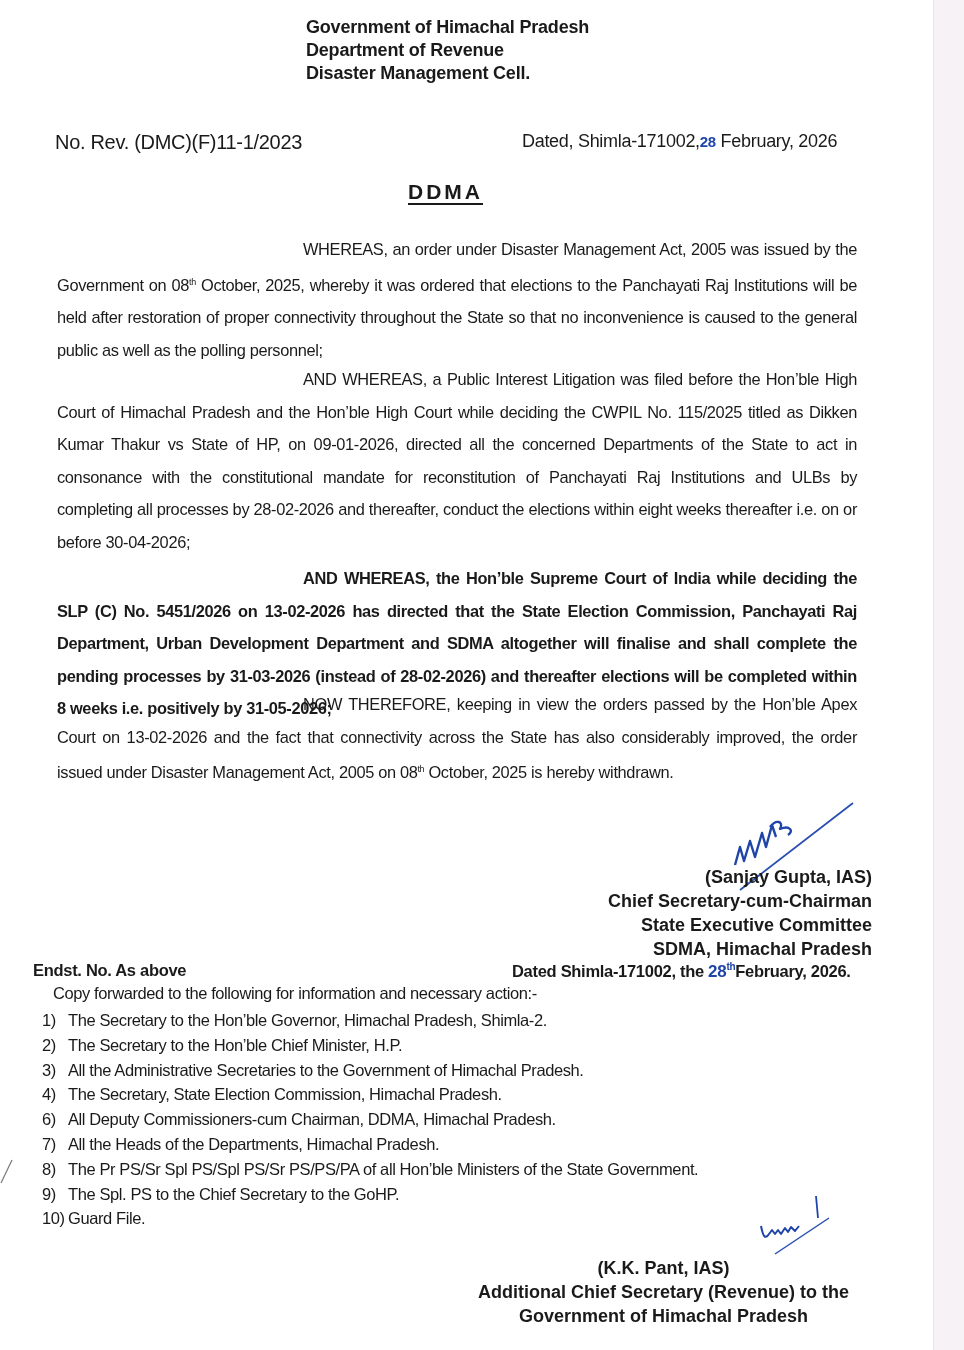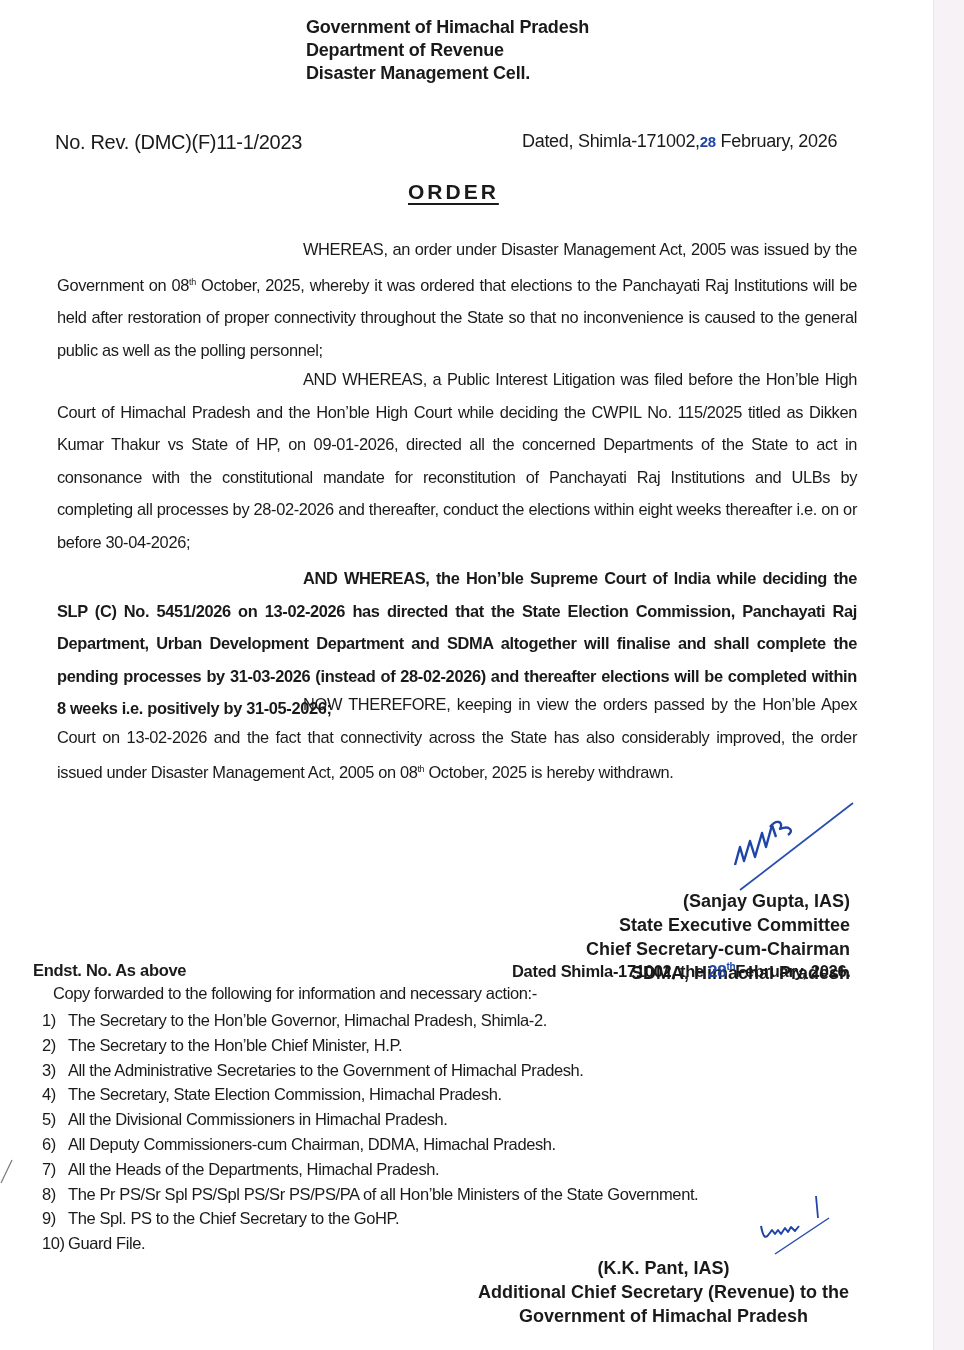--- a/index.html
+++ b/index.html
@@ -20,21 +20,21 @@
   .ink { color: #1f45a8; font-weight: bold; font-size: 15px; }
   .ink-h { color: #1f45a8; font-size: 17px; }
   sup.th { font-size: 9px; vertical-align: 6px; }
   .order-title { position: absolute; left: 408px; top: 180px; font-weight: bold; font-size: 21px; letter-spacing: 3px; text-decoration: underline; text-underline-offset: 4px; }
   .body { position: absolute; left: 57px; width: 800px; font-size: 16.4px; line-height: 32.5px; text-align: justify; letter-spacing: -0.35px; }
   .body p { margin: 0; text-indent: 246px; }
   .p1 { top: 233px; }
   .p2 { top: 363px; }
   .p3 { top: 562px; font-weight: bold; }
   .p4 { top: 688px; }
-  .sign1 { position: absolute; right: 114px; top: 865px; text-align: right; font-weight: bold; font-size: 18px; line-height: 24px; white-space: nowrap; margin-top: 24px; }
+  .sign1 { position: absolute; right: 92px; top: 865px; text-align: right; font-weight: bold; font-size: 18px; line-height: 24px; white-space: nowrap; }
   .sig-svg { position: absolute; }
   .endst { position: absolute; left: 33px; top: 961px; font-weight: bold; font-size: 16.5px; letter-spacing: -0.3px; white-space: nowrap; }
   .endst-date { position: absolute; left: 512px; top: 961px; font-weight: bold; font-size: 16.5px; letter-spacing: -0.3px; white-space: nowrap; text-align: center; }
   .copyfwd { position: absolute; left: 33px; top: 984px; font-size: 16.5px; letter-spacing: -0.4px; white-space: nowrap; margin-left: 20px; }
   .cc-list { position: absolute; left: 42px; top: 1008px; margin: 0; padding: 0; list-style: none; font-size: 16.5px; line-height: 24.8px; letter-spacing: -0.4px; }
   .cc-list li { white-space: nowrap; }
   .cc-num { display: inline-block; width: 26px; }
   .sign2 { position: absolute; right: 115px; top: 1256px; text-align: center; font-weight: bold; font-size: 18px; line-height: 24px; white-space: nowrap; }
 </style>
 </head>
@@ -44,21 +44,21 @@
 
 <div class="hdr">
   <div>Government of Himachal Pradesh</div>
   <div>Department of Revenue</div>
   <div>Disaster Management Cell.</div>
 </div>
 
 <div class="refno">No. Rev. (DMC)(F)11-1/2023</div>
 <div class="dated"><span>Dated, Shimla-171002,</span><span class="ink">28</span><span> February, 2026</span></div>
 
-<div class="order-title">ORDER</div>
+<div class="order-title">DDMA</div>
 
 <div class="body p1">
   <p><span>WHEREAS, an order under Disaster Management Act, 2005 was issued by the Government on 08</span><sup class="th">th</sup><span> October, 2025, whereby it was ordered that elections to the Panchayati Raj Institutions will be held after restoration of proper connectivity throughout the State so that no inconvenience is caused to the general public as well as the polling personnel;</span></p>
 </div>
 <div class="body p2">
   <p>AND WHEREAS, a Public Interest Litigation was filed before the Hon’ble High Court of Himachal Pradesh and the Hon’ble High Court while deciding the CWPIL No. 115/2025 titled as Dikken Kumar Thakur vs State of HP, on 09-01-2026, directed all the concerned Departments of the State to act in consonance with the constitutional mandate for reconstitution of Panchayati Raj Institutions and ULBs by completing all processes by 28-02-2026 and thereafter, conduct the elections within eight weeks thereafter i.e. on or before 30-04-2026;</p>
 </div>
 <div class="body p3">
   <p>AND WHEREAS, the Hon’ble Supreme Court of India while deciding the SLP (C) No. 5451/2026 on 13-02-2026 has directed that the State Election Commission, Panchayati Raj Department, Urban Development Department and SDMA altogether will finalise and shall complete the pending processes by 31-03-2026 (instead of 28-02-2026) and thereafter elections will be completed within 8 weeks i.e. positively by 31-05-2026;</p>
 </div>
@@ -66,36 +66,35 @@
   <p><span>NOW THEREFORE, keeping in view the orders passed by the Hon’ble Apex Court on 13-02-2026 and the fact that connectivity across the State has also considerably improved, the order issued under Disaster Management Act, 2005 on 08</span><sup class="th">th</sup><span> October, 2025 is hereby withdrawn.</span></p>
 </div>
 
 <svg class="sig-svg" style="left:700px; top:795px;" width="160" height="100" viewBox="0 0 160 100">
   <path d="M40 95 L153 8" stroke="#2a4fb0" stroke-width="1.8" fill="none"></path>
   <path d="M35 70 L40 52 L44 66 L50 46 L55 62 L62 38 L66 52 L72 30 L76 42 M70 32 C76 24 84 26 80 34 C90 30 94 36 88 40" stroke="#1f45a8" stroke-width="2.4" fill="none" stroke-linejoin="round"></path>
 </svg>
 
 <div class="sign1">
   <div>(Sanjay Gupta, IAS)</div>
+  <div>Chief Secretary-cum-Chairman</div>
   <div>State Executive Committee</div>
-  <div>Chief Secretary-cum-Chairman</div>
   <div>SDMA, Himachal Pradesh</div>
 </div>
 
 <div class="endst">Endst. No. As above</div>
 <div class="endst-date"><span>Dated Shimla-171002, the </span><span class="ink-h">28</span><sup class="ink" style="font-size:10px;">th</sup><span>February, 2026.</span></div>
 
 <div class="copyfwd">Copy forwarded to the following for information and  necessary action:-</div>
 
 <ul class="cc-list">
   <li><span class="cc-num">1)</span><span>The Secretary to the Hon’ble Governor, Himachal Pradesh, Shimla-2.</span></li>
   <li><span class="cc-num">2)</span><span>The Secretary to the Hon’ble Chief Minister, H.P.</span></li>
   <li><span class="cc-num">3)</span><span>All the Administrative Secretaries to the Government of Himachal Pradesh.</span></li>
   <li><span class="cc-num">4)</span><span>The Secretary, State Election Commission, Himachal Pradesh.</span></li>
-  <li><span class="cc-num">5)</span><span>All the Divisional Commissioners in Himachal Pradesh.</span></li>
   <li><span class="cc-num">6)</span><span>All Deputy Commissioners-cum Chairman, DDMA, Himachal Pradesh.</span></li>
   <li><span class="cc-num">7)</span><span>All the Heads of the Departments, Himachal Pradesh.</span></li>
   <li><span class="cc-num">8)</span><span>The Pr PS/Sr Spl PS/Spl PS/Sr PS/PS/PA of all Hon’ble Ministers of the State Government.</span></li>
   <li><span class="cc-num">9)</span><span>The Spl. PS to the Chief Secretary to the GoHP.</span></li>
   <li><span class="cc-num">10)</span><span>Guard File.</span></li>
 </ul>
 
 <svg class="sig-svg" style="left:0px; top:1158px;" width="14" height="26" viewBox="0 0 14 26">
   <path d="M1 25 L12 2" stroke="#777" stroke-width="1.2" fill="none"></path>
 </svg>

